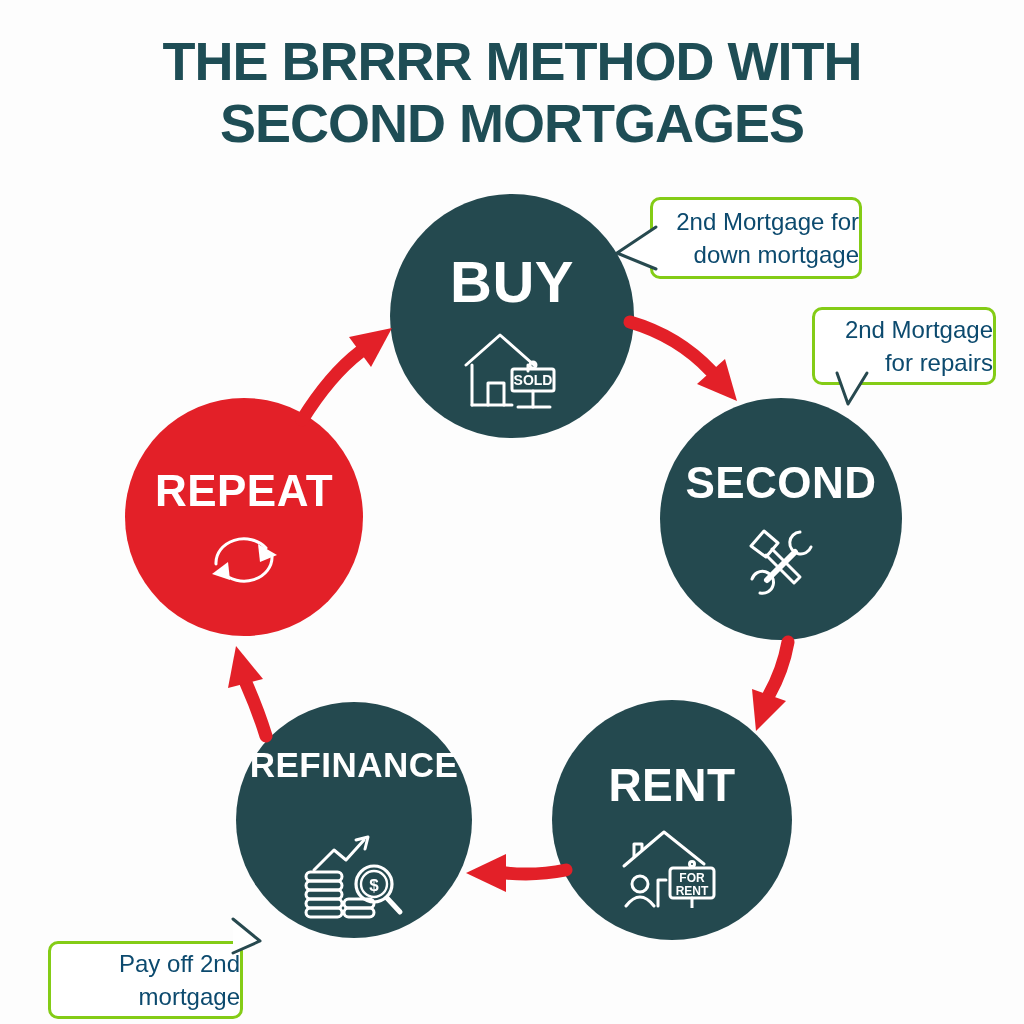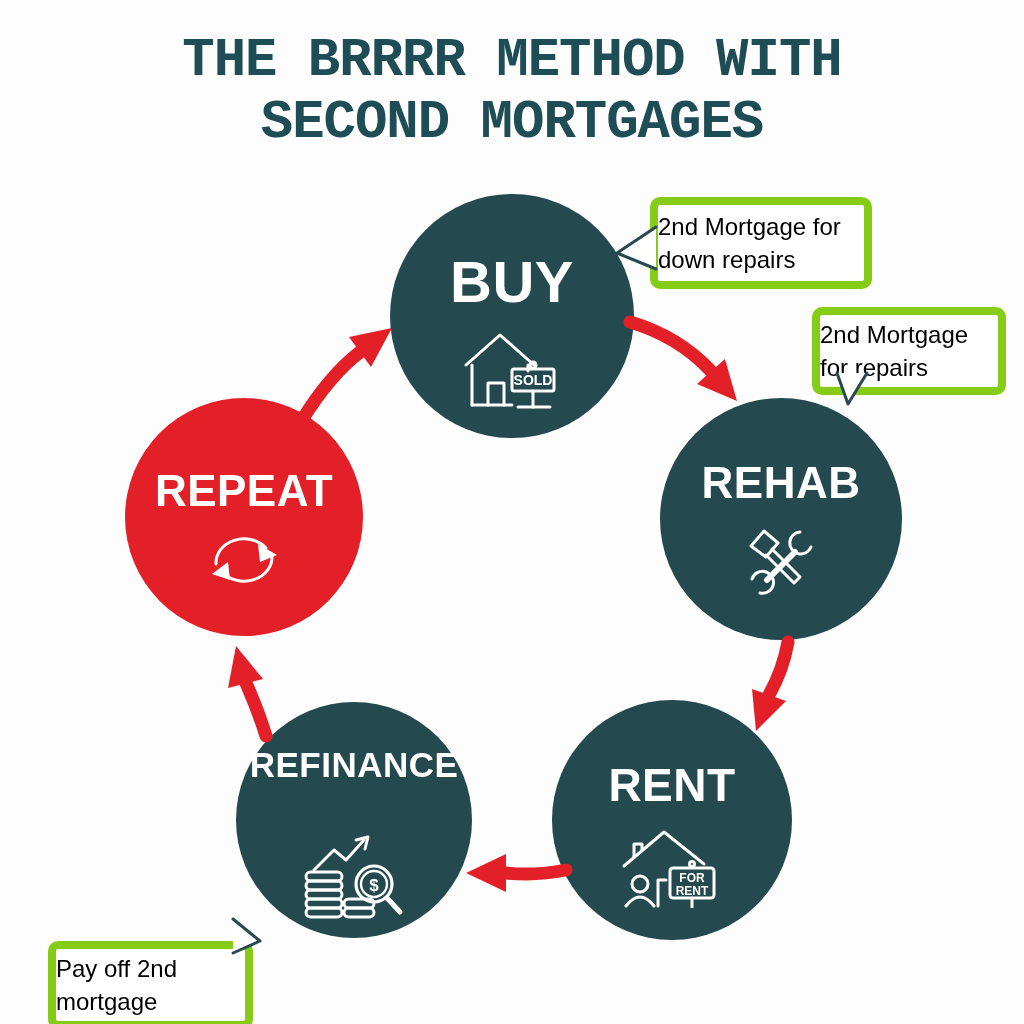--- a/index.html
+++ b/index.html
@@ -6,21 +6,21 @@
   .canvas {
     position:relative; width:1024px; height:1024px;
     background:#fdfdfd; overflow:hidden;
     font-family:"Liberation Sans", sans-serif;
   }
 
   
   .title {
     position:absolute; top:30px; left:0; width:100%;
     text-align:center; color:#1e4d55; font-weight:bold;
-    font-size:54px; line-height:62px; letter-spacing:-1px;font-family:Liberation Mono, monospace;
+    font-size:54px; line-height:62px; letter-spacing:-1px;
   }
 
   
   .circle {
     position:absolute; border-radius:50%; background:#24494f;
     display:flex; flex-direction:column; align-items:center;
     justify-content:center; z-index:2; padding-top:0;
   }
   .circle-label {
     color:#ffffff; font-weight:bold; letter-spacing:0.5px;
@@ -39,23 +39,23 @@
   #c-rehab .circle-label     { font-size:44px; }
   #c-rent .circle-label      { font-size:46px; }
   #c-refinance .circle-label { font-size:35px; }
   #c-repeat .circle-label    { font-size:44px; }
 
   .icon-stroke { stroke:#ffffff; fill:none; stroke-width:3; stroke-linecap:round; stroke-linejoin:round; }
 
   
   .callout {
     position:absolute; z-index:3; background:#ffffff;
-    border:8px solid #84cc16; border-radius:10px;
-    display:flex; flex-direction:column; align-items:flex-start; justify-content:center;
-    text-align:center; font-size:24px; color:#000000; line-height:33px;
+    border:3px solid #84cc16; border-radius:10px;
+    display:flex; flex-direction:column; align-items:flex-end; justify-content:center;
+    text-align:center; font-size:24px; color:#0c4a6e; line-height:33px;
   }
   #callout-down-payment { left:650px; top:197px; width:206px; height:76px; }
   #callout-repairs      { left:812px; top:307px; width:178px; height:72px; }
   #callout-payoff       { left:48px;  top:941px; width:189px; height:72px; }
 
   
   #overlay {
     position:absolute; left:0; top:0; width:1024px; height:1024px;
     z-index:4; pointer-events:none;
   }
@@ -87,21 +87,21 @@
           <path d="M73 66 V82"></path>
           <circle cx="73" cy="40" r="3"></circle>
           <path d="M58 82 H90"></path>
         </g>
         <text x="73" y="60" font-size="14" font-weight="bold" text-anchor="middle" fill="#ffffff" font-family="Liberation Sans, sans-serif">SOLD</text>
       </svg>
     </div>
   </div>
 
   <div class="circle" id="c-rehab">
-    <div class="circle-label">REHAB</div>
+    <div class="circle-label">SECOND</div>
     <div class="circle-icon">
       <svg width="88" height="88" viewBox="0 0 88 88">
         <g class="icon-stroke" stroke-width="3.2">
           <path d="M14 28 L27 13 L41 25 L29 39 Z"></path>
           <path d="M29 37 L57 65 L63 59 L35 31"></path>
           <path d="M74 29 A11 11 0 1 1 63 14"></path>
           <path d="M58 34 L30 62" stroke-width="6"></path>
           <path d="M23 75 A11 11 0 1 0 15 61"></path>
         </g>
       </svg>
@@ -160,21 +160,21 @@
           <polygon points="73,29 54,18 56,36" fill="#ffffff"></polygon>
           <path d="M68 30 A28 24 0 0 1 18 46" class="icon-stroke" stroke-width="4"></path>
           <polygon points="8,48 24,36 26,54" fill="#ffffff"></polygon>
         </g>
       </svg>
     </div>
   </div>
 
   <div class="callout" id="callout-down-payment">
     <div>2nd Mortgage for</div>
-    <div>down repairs</div>
+    <div>down mortgage</div>
   </div>
 
   <div class="callout" id="callout-repairs">
     <div>2nd Mortgage</div>
     <div>for repairs</div>
   </div>
 
   <div class="callout" id="callout-payoff">
     <div>Pay off 2nd</div>
     <div>mortgage</div>

